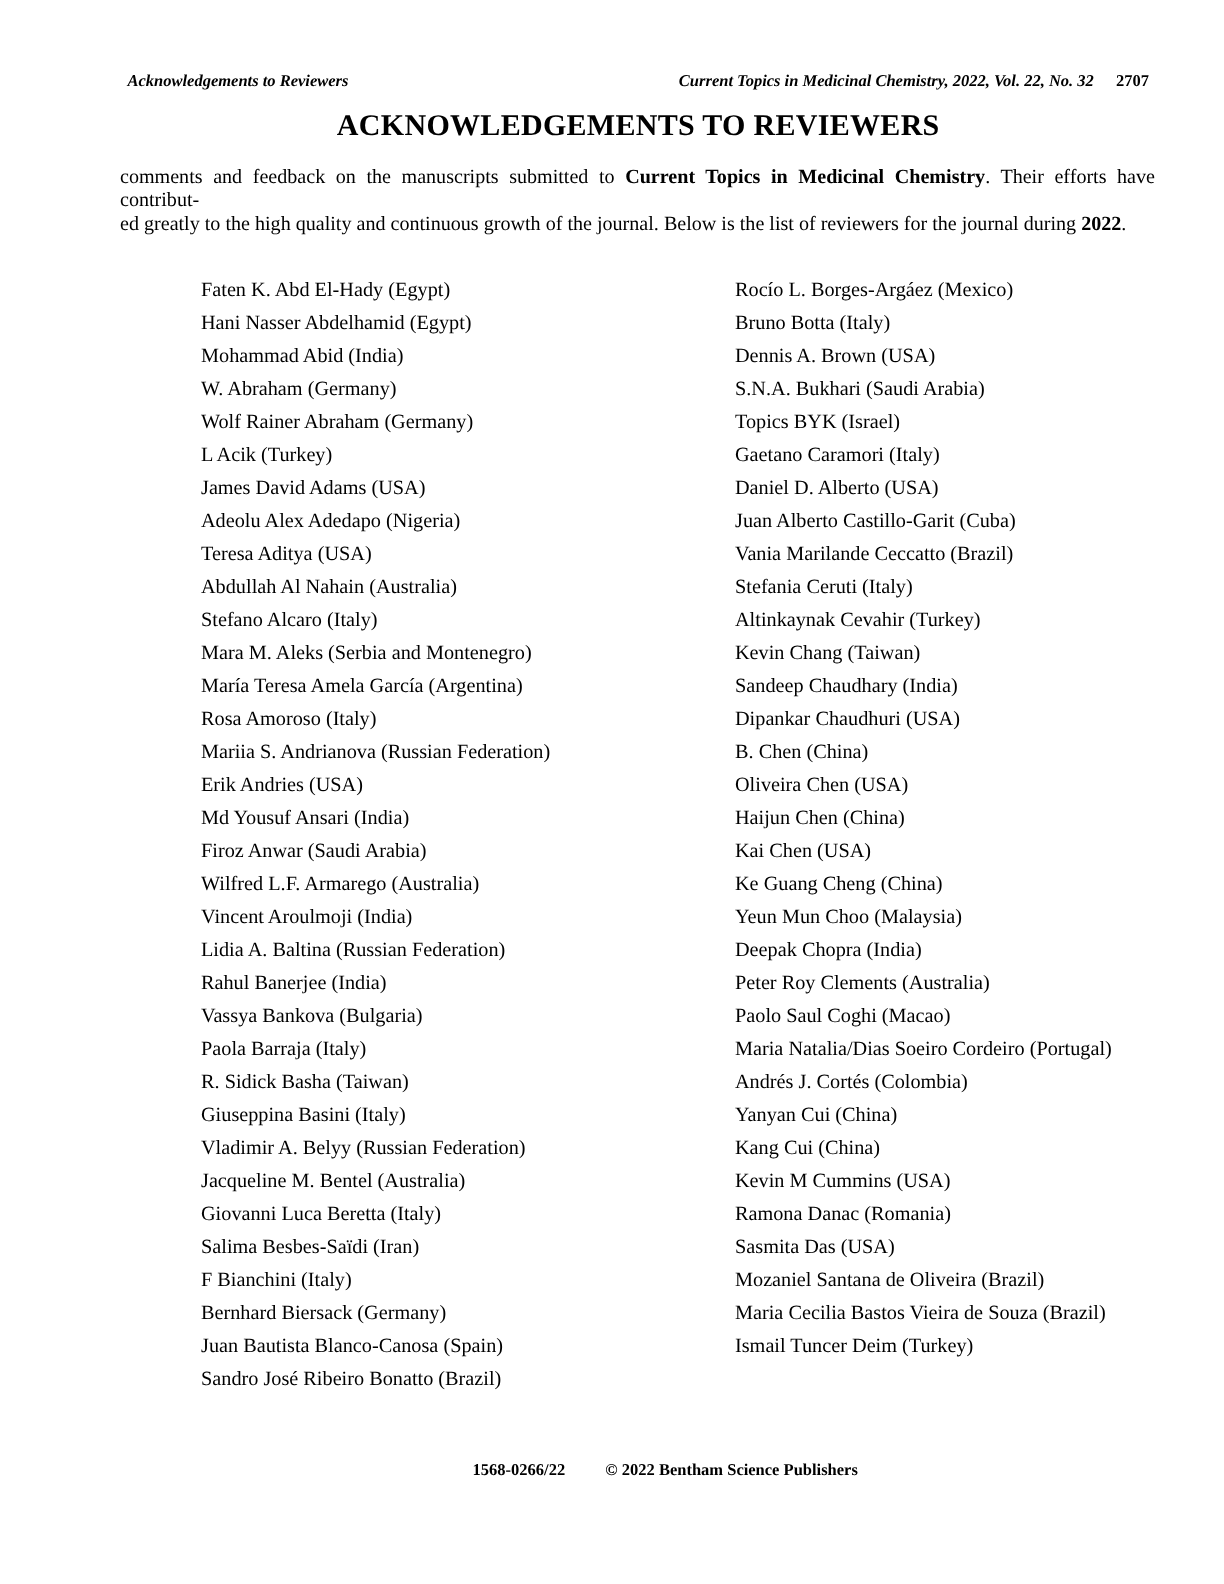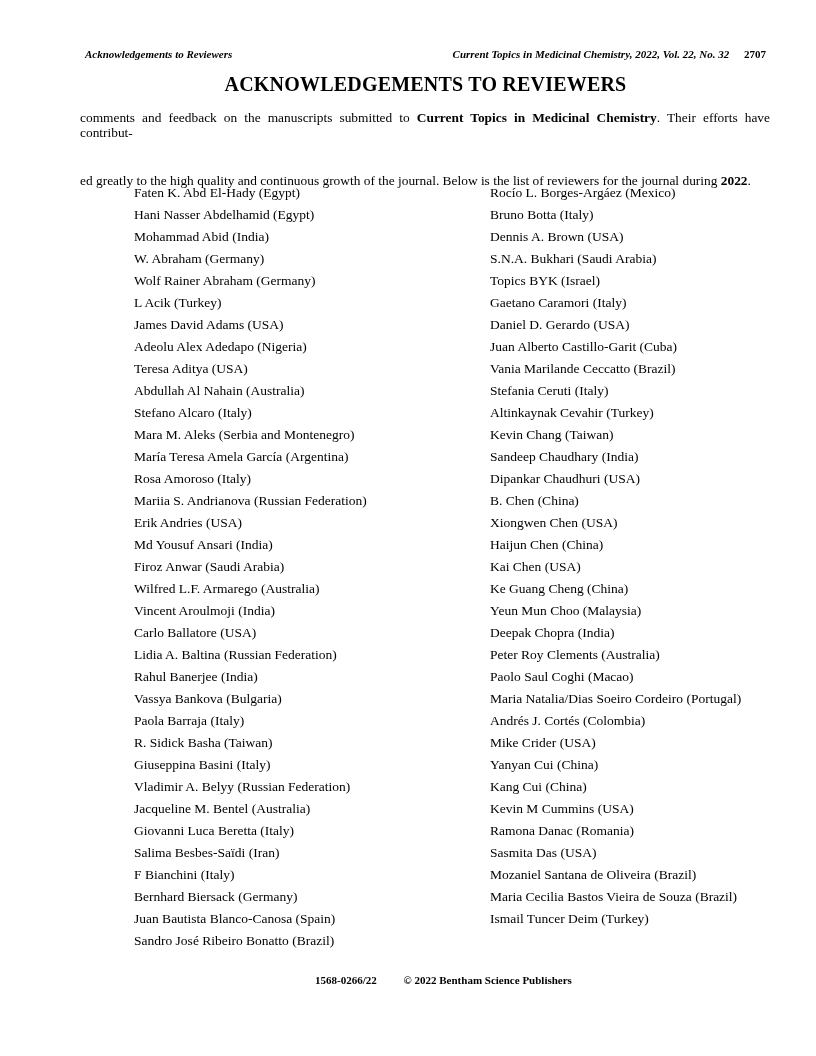--- a/index.html
+++ b/index.html
@@ -27,21 +27,21 @@
     text-align: center;
     font-size: 20px; font-weight: bold;
     letter-spacing: 0.2px;
   }
 
   .intro {
     position: absolute; top: 110px; left: 80px; right: 46px;
     font-size: 13.4px; line-height: 15.3px;
   }
   .intro-line { text-align: justify; text-align-last: justify; }
-  .intro-line:last-child { text-align-last: auto; margin-top: 32px; }
+  .intro-line:last-child { text-align-last: auto; }
   .intro-line.indent { text-indent: 17px; }
   .seg-normal { font-style: normal; font-weight: normal; }
   .seg-bold { font-weight: bold; }
   .seg-bold-italic { font-weight: bold; }
 
   .col {
     position: absolute; top: 182px;
     font-size: 13.5px;
     white-space: nowrap;
   }
@@ -93,21 +93,20 @@
         <div class="reviewer-row">Stefano Alcaro (Italy)</div>
         <div class="reviewer-row">Mara M. Aleks (Serbia and Montenegro)</div>
         <div class="reviewer-row">María Teresa Amela García (Argentina)</div>
         <div class="reviewer-row">Rosa Amoroso (Italy)</div>
         <div class="reviewer-row">Mariia S. Andrianova (Russian Federation)</div>
         <div class="reviewer-row">Erik Andries (USA)</div>
         <div class="reviewer-row">Md Yousuf Ansari (India)</div>
         <div class="reviewer-row">Firoz Anwar (Saudi Arabia)</div>
         <div class="reviewer-row">Wilfred L.F. Armarego (Australia)</div>
         <div class="reviewer-row">Vincent Aroulmoji (India)</div>
-        <div class="reviewer-row">Carlo Ballatore (USA)</div>
         <div class="reviewer-row">Lidia A. Baltina (Russian Federation)</div>
         <div class="reviewer-row">Rahul Banerjee (India)</div>
         <div class="reviewer-row">Vassya Bankova (Bulgaria)</div>
         <div class="reviewer-row">Paola Barraja (Italy)</div>
         <div class="reviewer-row">R. Sidick Basha (Taiwan)</div>
         <div class="reviewer-row">Giuseppina Basini (Italy)</div>
         <div class="reviewer-row">Vladimir A. Belyy (Russian Federation)</div>
         <div class="reviewer-row">Jacqueline M. Bentel (Australia)</div>
         <div class="reviewer-row">Giovanni Luca Beretta (Italy)</div>
         <div class="reviewer-row">Salima Besbes-Saïdi (Iran)</div>
@@ -116,40 +115,39 @@
         <div class="reviewer-row">Juan Bautista Blanco-Canosa (Spain)</div>
         <div class="reviewer-row">Sandro José Ribeiro Bonatto (Brazil)</div>
       </div>
     <div class="col col-right" id="col-right">
         <div class="reviewer-row">Rocío L. Borges-Argáez (Mexico)</div>
         <div class="reviewer-row">Bruno Botta (Italy)</div>
         <div class="reviewer-row">Dennis A. Brown (USA)</div>
         <div class="reviewer-row">S.N.A. Bukhari (Saudi Arabia)</div>
         <div class="reviewer-row">Topics BYK (Israel)</div>
         <div class="reviewer-row">Gaetano Caramori (Italy)</div>
-        <div class="reviewer-row">Daniel D. Gerardo (USA)</div>
+        <div class="reviewer-row">Daniel D. Alberto (USA)</div>
         <div class="reviewer-row">Juan Alberto Castillo-Garit (Cuba)</div>
         <div class="reviewer-row">Vania Marilande Ceccatto (Brazil)</div>
         <div class="reviewer-row">Stefania Ceruti (Italy)</div>
         <div class="reviewer-row">Altinkaynak Cevahir (Turkey)</div>
         <div class="reviewer-row">Kevin Chang (Taiwan)</div>
         <div class="reviewer-row">Sandeep Chaudhary (India)</div>
         <div class="reviewer-row">Dipankar Chaudhuri (USA)</div>
         <div class="reviewer-row">B. Chen (China)</div>
-        <div class="reviewer-row">Xiongwen Chen (USA)</div>
+        <div class="reviewer-row">Oliveira Chen (USA)</div>
         <div class="reviewer-row">Haijun Chen (China)</div>
         <div class="reviewer-row">Kai Chen (USA)</div>
         <div class="reviewer-row">Ke Guang Cheng (China)</div>
         <div class="reviewer-row">Yeun Mun Choo (Malaysia)</div>
         <div class="reviewer-row">Deepak Chopra (India)</div>
         <div class="reviewer-row">Peter Roy Clements (Australia)</div>
         <div class="reviewer-row">Paolo Saul Coghi (Macao)</div>
         <div class="reviewer-row">Maria Natalia/Dias Soeiro Cordeiro (Portugal)</div>
         <div class="reviewer-row">Andrés J. Cortés (Colombia)</div>
-        <div class="reviewer-row">Mike Crider (USA)</div>
         <div class="reviewer-row">Yanyan Cui (China)</div>
         <div class="reviewer-row">Kang Cui (China)</div>
         <div class="reviewer-row">Kevin M Cummins (USA)</div>
         <div class="reviewer-row">Ramona Danac (Romania)</div>
         <div class="reviewer-row">Sasmita Das (USA)</div>
         <div class="reviewer-row">Mozaniel Santana de Oliveira (Brazil)</div>
         <div class="reviewer-row">Maria Cecilia Bastos Vieira de Souza (Brazil)</div>
         <div class="reviewer-row">Ismail Tuncer Deim (Turkey)</div>
       </div>
   </div>

